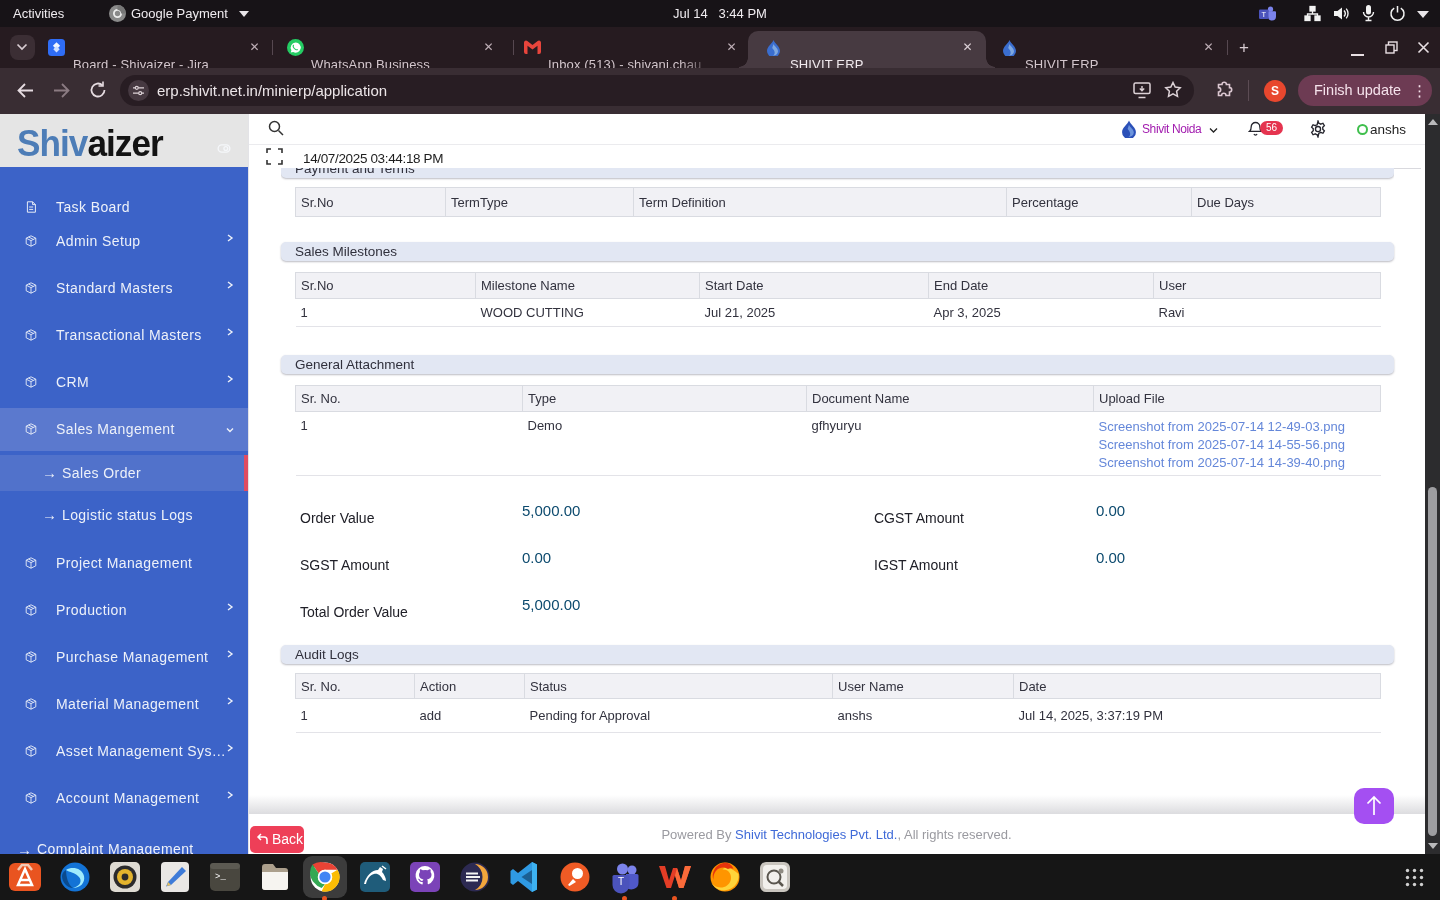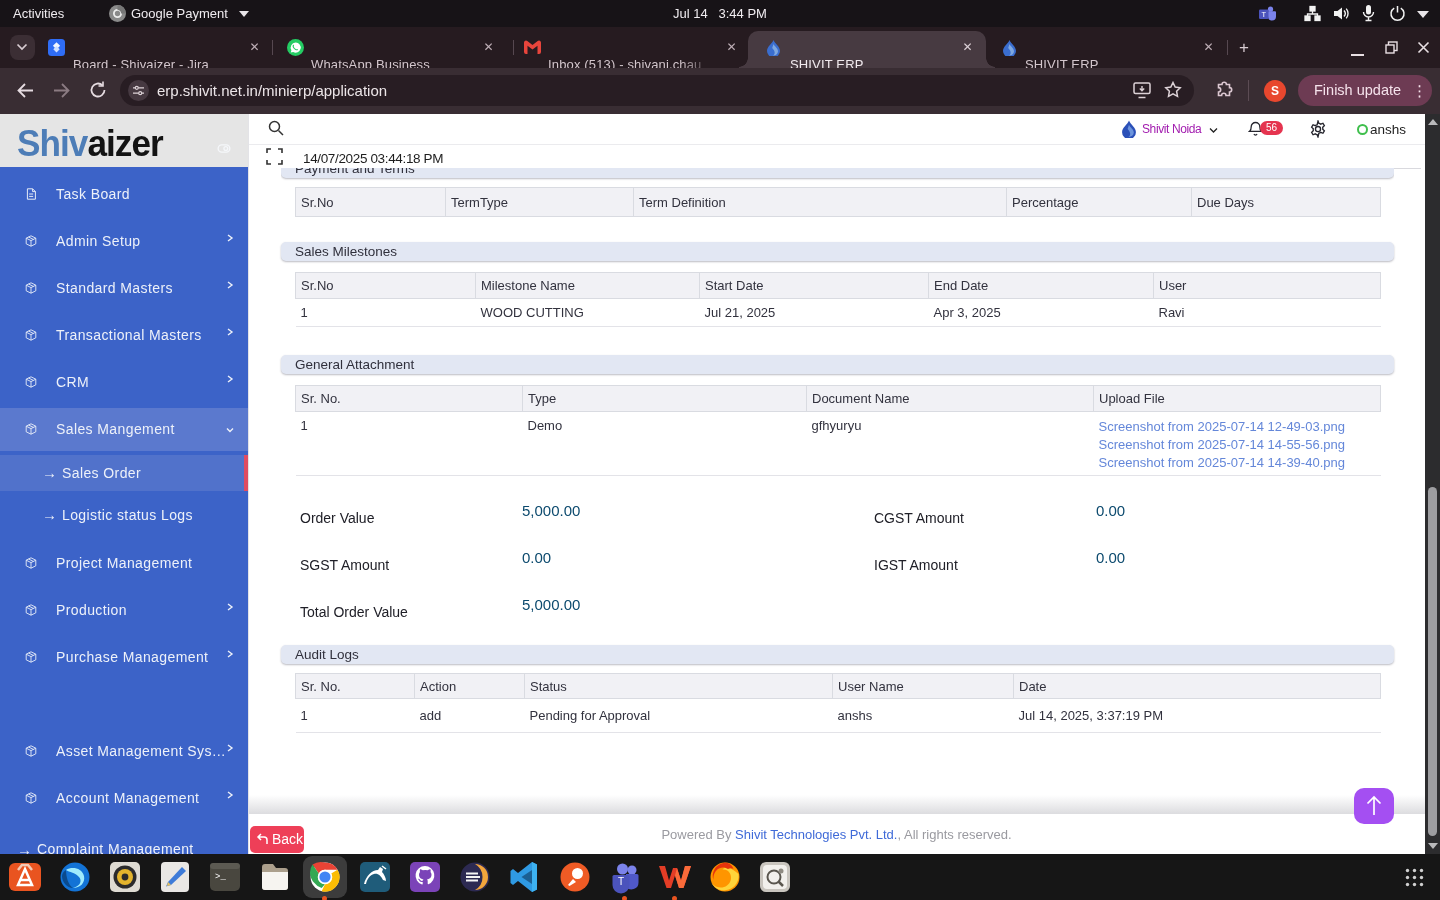--- a/index.html
+++ b/index.html
@@ -193,21 +193,21 @@
 
 <div id="sidebar">
   <div id="logoband">
     <div class="abs" style="left:17px; top:9px; font-size:37px; font-weight:bold; letter-spacing:-1px; transform:scaleX(.95); transform-origin:0 50%;"><span style="color:#4d7db7;">Shiv</span><span style="color:#131313;">aizer</span></div>
     <svg class="abs" style="left:217px; top:30px;" width="14" height="9" viewBox="0 0 15 10" fill="none" stroke="#f5f7fa" stroke-width="1.5">
         <rect x="1" y="1" width="13" height="8" rx="4"></rect>
         <circle cx="9.5" cy="5" r="2.1"></circle>
       </svg>
   </div>
 
-  <div class="mi" style="top:57px;">
+  <div class="mi" style="top:70px;">
     <svg class="ico" width="12" height="12" viewBox="0 0 15 15" fill="none" stroke="#edf1f9" stroke-width="1.2">
         <path d="M3 1 h6.5 L13 4.5 V14 H3 z"></path>
         <path d="M9.5 1 V4.5 H13"></path>
         <path d="M5.2 7.5 h5 M5.2 10.5 h5"></path>
       </svg>
     <div class="txt">Task Board</div>
   </div>
   <div class="mi" style="top:104px;">
     <svg class="ico" width="12" height="12" viewBox="0 0 15 15" fill="none" stroke="#edf1f9" stroke-width="1.1">
         <path d="M7.5 1 L13.5 4 v7 L7.5 14 L1.5 11 V4 Z"></path>
@@ -290,20 +290,31 @@
         <path d="M2 1 L6 4 L2 7"></path>
       </svg>
   </div>
   <div class="mi" style="top:520px;">
     <svg class="ico" width="12" height="12" viewBox="0 0 15 15" fill="none" stroke="#edf1f9" stroke-width="1.1">
         <path d="M7.5 1 L13.5 4 v7 L7.5 14 L1.5 11 V4 Z"></path>
         <path d="M1.5 4 L7.5 7 L13.5 4 M7.5 7 V14"></path>
         <path d="M4.5 2.5 L10.5 5.5"></path>
       </svg>
     <div class="txt">Purchase Management</div>
+    <svg class="chev" viewBox="0 0 8 8" fill="none" stroke="#edf1f9" stroke-width="1.4">
+        <path d="M2 1 L6 4 L2 7"></path>
+      </svg>
+  </div>
+  <div class="mi" style="top:567px;">
+    <svg class="ico" width="12" height="12" viewBox="0 0 15 15" fill="none" stroke="#edf1f9" stroke-width="1.1">
+        <path d="M7.5 1 L13.5 4 v7 L7.5 14 L1.5 11 V4 Z"></path>
+        <path d="M1.5 4 L7.5 7 L13.5 4 M7.5 7 V14"></path>
+        <path d="M4.5 2.5 L10.5 5.5"></path>
+      </svg>
+    <div class="txt">Material Management</div>
     <svg class="chev" viewBox="0 0 8 8" fill="none" stroke="#edf1f9" stroke-width="1.4">
         <path d="M2 1 L6 4 L2 7"></path>
       </svg>
   </div>
   <div class="mi" style="top:614px;">
     <svg class="ico" width="12" height="12" viewBox="0 0 15 15" fill="none" stroke="#edf1f9" stroke-width="1.1">
         <path d="M7.5 1 L13.5 4 v7 L7.5 14 L1.5 11 V4 Z"></path>
         <path d="M1.5 4 L7.5 7 L13.5 4 M7.5 7 V14"></path>
         <path d="M4.5 2.5 L10.5 5.5"></path>
       </svg>

